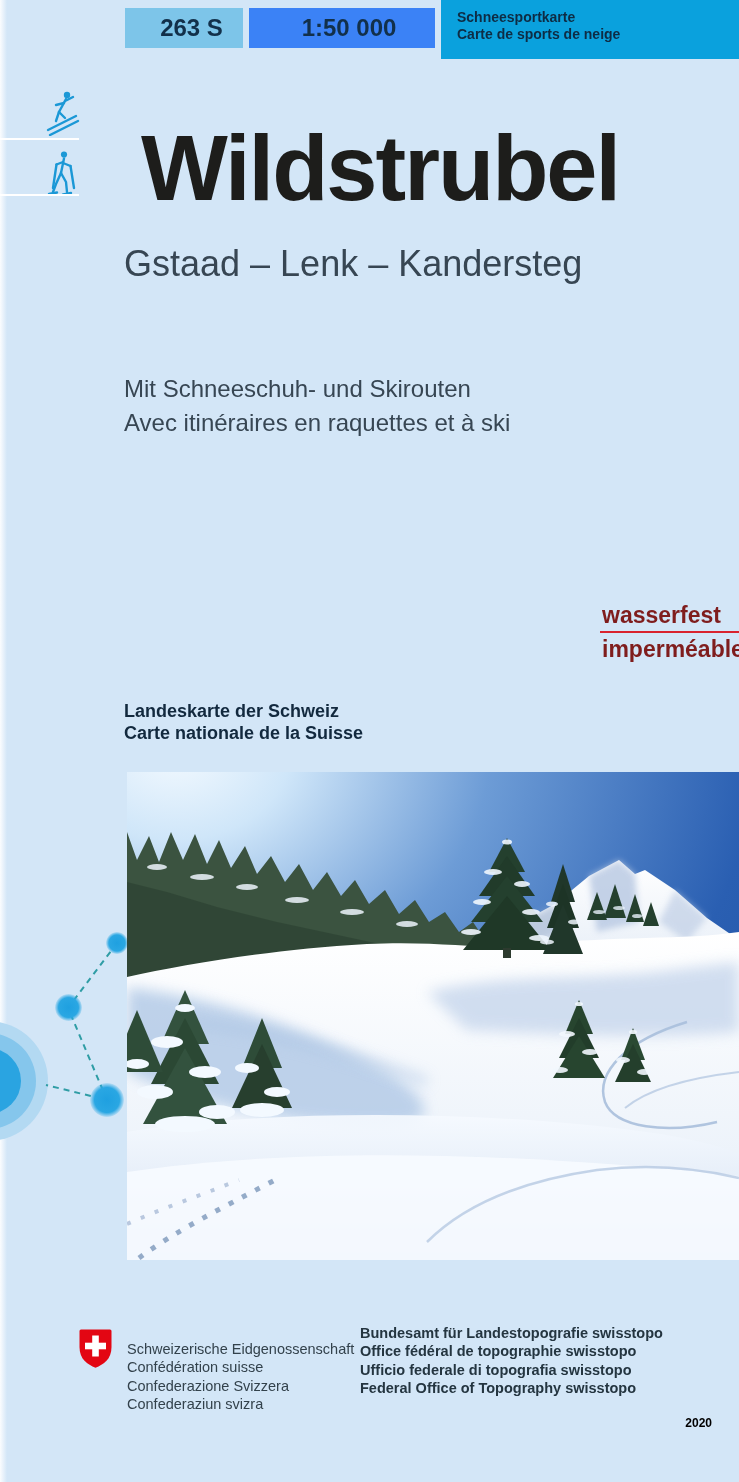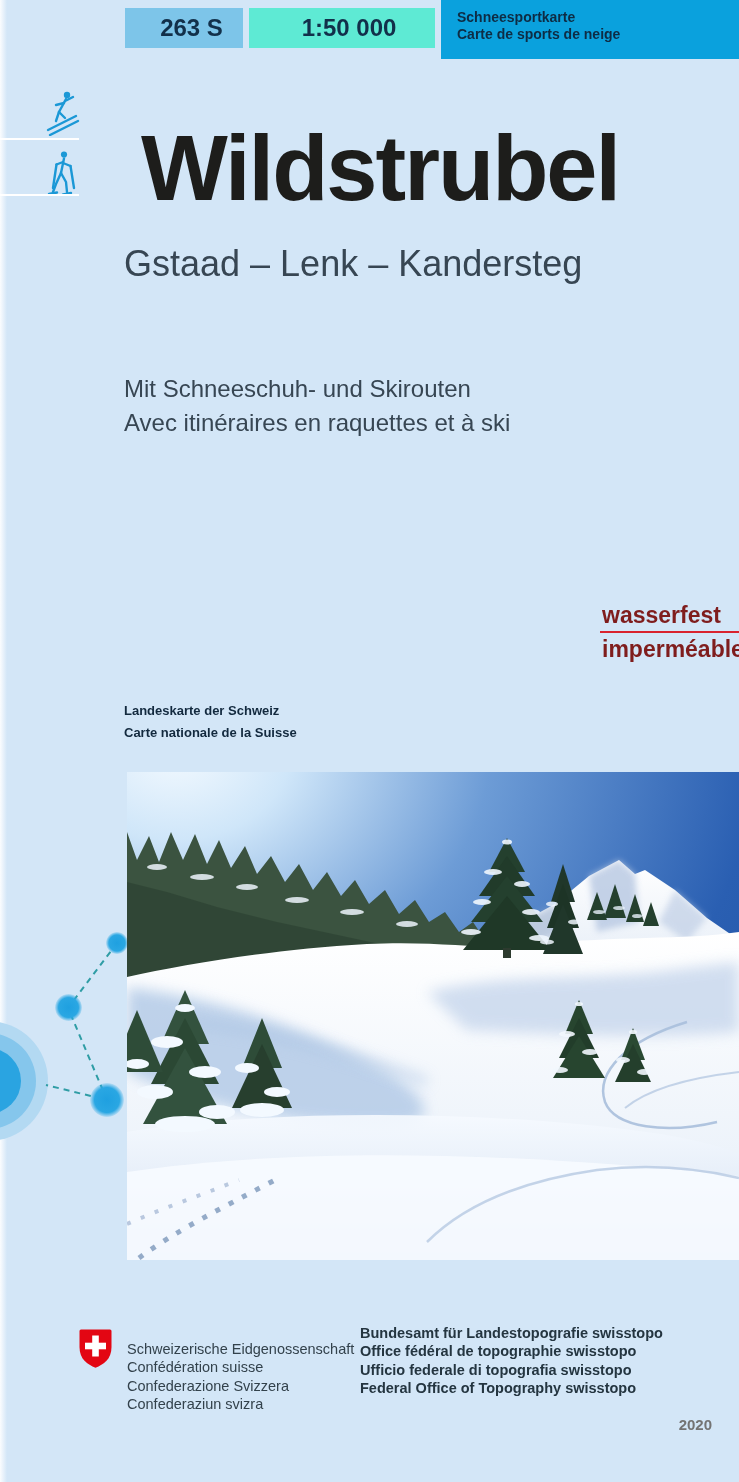--- a/index.html
+++ b/index.html
@@ -6,45 +6,45 @@
   body{
     width:739px;height:1482px;position:relative;overflow:hidden;
     background:#d3e6f7;
     font-family:"Liberation Sans", sans-serif;
     color:#1d1d1b;
   }
   .abs{position:absolute;}
   
   .hbox{display:flex;align-items:center;box-sizing:border-box;color:#12304a;font-weight:bold;justify-content:center;}
   #box-sheet{left:125px;top:8px;width:118px;height:40px;background:#7dc5e9;font-size:24px;padding-left:15px;}
-  #box-scale{left:249px;top:8px;width:186px;height:40px;background:#5eead4;font-size:24px;padding-left:14px;}
+  #box-scale{left:249px;top:8px;width:186px;height:40px;background:#3b82f6;font-size:24px;padding-left:14px;}
   #box-type{left:441px;top:0;width:298px;height:50px;background:#0aa1dd;font-size:14px;line-height:17px;
             font-weight:bold;padding:9px 0 0 16px;display:block;color:#0e2c44;}
   
   .margin-rule{left:0;width:79px;height:2px;background:#ffffff;}
   
   #page-title{left:121px;top:122px;font-size:92px;font-weight:bold;letter-spacing:-2px;line-height:1;color:#1d1d1b;margin-left:20px;}
   #page-subtitle{left:124px;top:243px;font-size:36px;color:#374653;}
   #feature-block{left:124px;top:372px;font-size:24px;line-height:34px;color:#374653;}
   
   .wf{left:602px;color:#7f1d1d;font-weight:bold;font-size:23px;line-height:26px;}
   #wf-rule{left:600px;top:631px;width:139px;height:2px;background:#d9232e;}
   
-  #series-block{left:124px;top:700px;font-size:13px;font-weight:bold;line-height:22px;color:#12293e;}
+  #series-block{left:124px;top:700px;font-size:18px;font-weight:bold;line-height:22px;color:#12293e;}
   
   #cover-photo{left:127px;top:772px;width:612px;height:488px;}
   #cover-photo svg{display:block;width:100%;height:100%;}
   
   .ring{border-radius:50%;}
   .dot{border-radius:50%;background:radial-gradient(circle,#1fa0e0 0%,#2aa7e3 52%,rgba(42,167,227,0) 74%);}
   
   #conf-col{left:127px;top:1324px;font-size:14.5px;line-height:18.4px;color:#33424c;margin-top:16px;}
   #office-col{left:360px;top:1324px;font-size:14.5px;line-height:18.4px;color:#243540;font-weight:bold;}
   #website{left:360px;top:1488px;font-size:15px;font-weight:bold;color:#243540;}
-  #year{right:27px;top:1416px;font-size:15px;font-weight:bold;color:#737373;}
+  #year{right:27px;top:1416px;font-size:12px;font-weight:bold;color:#000000;}
   
   #edge-left{left:0;top:0;width:7px;height:100%;background:linear-gradient(90deg,rgba(255,255,255,.9),rgba(255,255,255,0));}
 </style>
 </head>
 <body>
 
 <div id="edge-left" class="abs"></div>
 
 <div id="box-sheet" class="abs hbox">
   <span>263 S</span>

